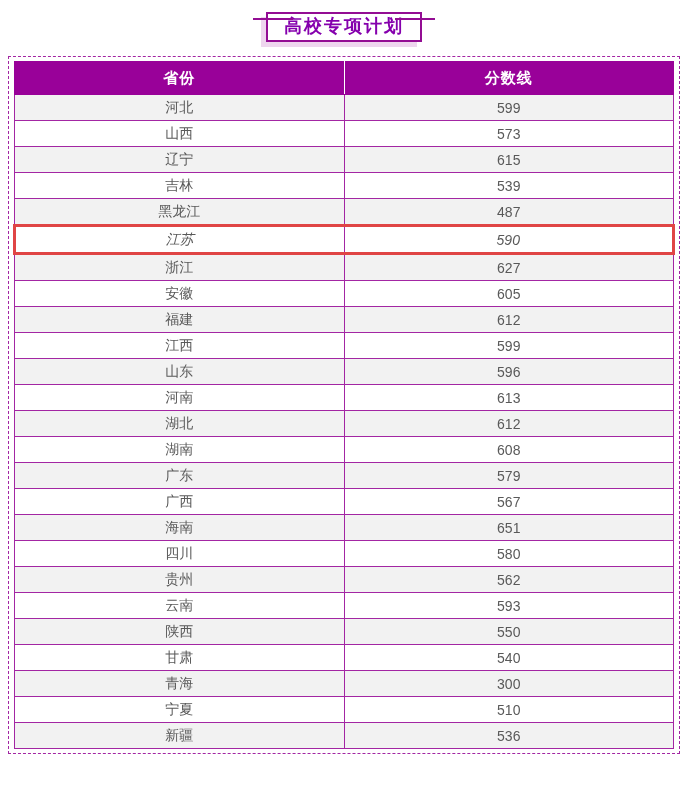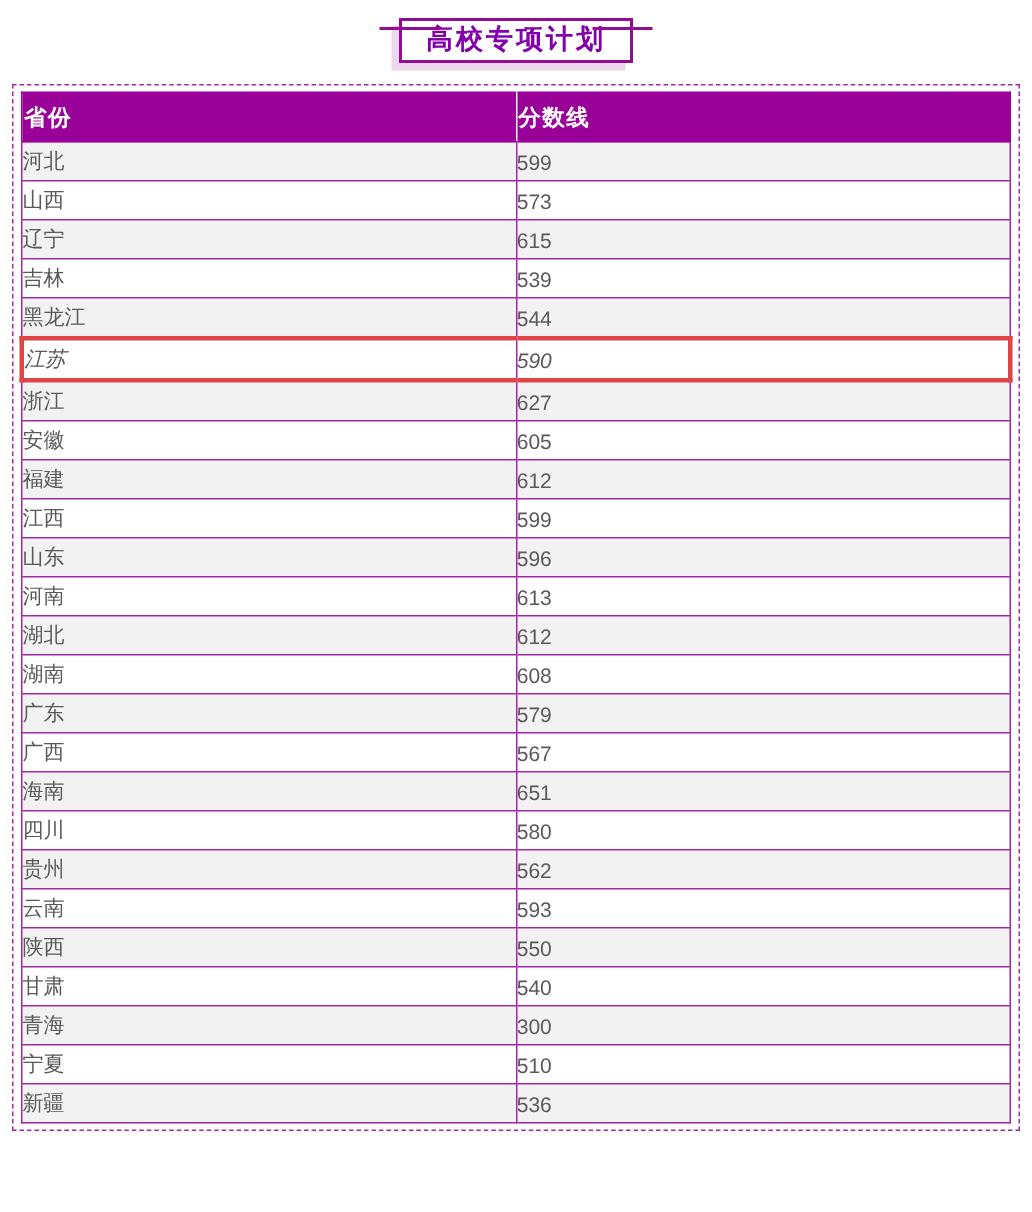--- a/index.html
+++ b/index.html
@@ -74,21 +74,21 @@
     background:#ffffff;
   }
   tbody tr:nth-child(odd) td{background:var(--alt-row);}
   tr.highlight td{
     border-top:3px solid var(--highlight);
     border-bottom:3px solid var(--highlight);
     font-style:italic;
   }
   tr.highlight td:first-child{border-left:3px solid var(--highlight);}
   tr.highlight td:last-child{border-right:3px solid var(--highlight);}
-  th,td{text-align:left;}
+  th,td{text-align:center;}
 </style>
 </head>
 <body>
 
 <div class="page">
 
   <div class="title-row">
     <div class="title-box">
       <span>高校专项计划</span>
     </div>
@@ -114,21 +114,21 @@
           <tr>
             <td>辽宁</td>
             <td>615</td>
           </tr>
           <tr>
             <td>吉林</td>
             <td>539</td>
           </tr>
           <tr>
             <td>黑龙江</td>
-            <td>544</td>
+            <td>487</td>
           </tr>
           <tr class="highlight">
             <td>江苏</td>
             <td>590</td>
           </tr>
           <tr>
             <td>浙江</td>
             <td>627</td>
           </tr>
           <tr>

